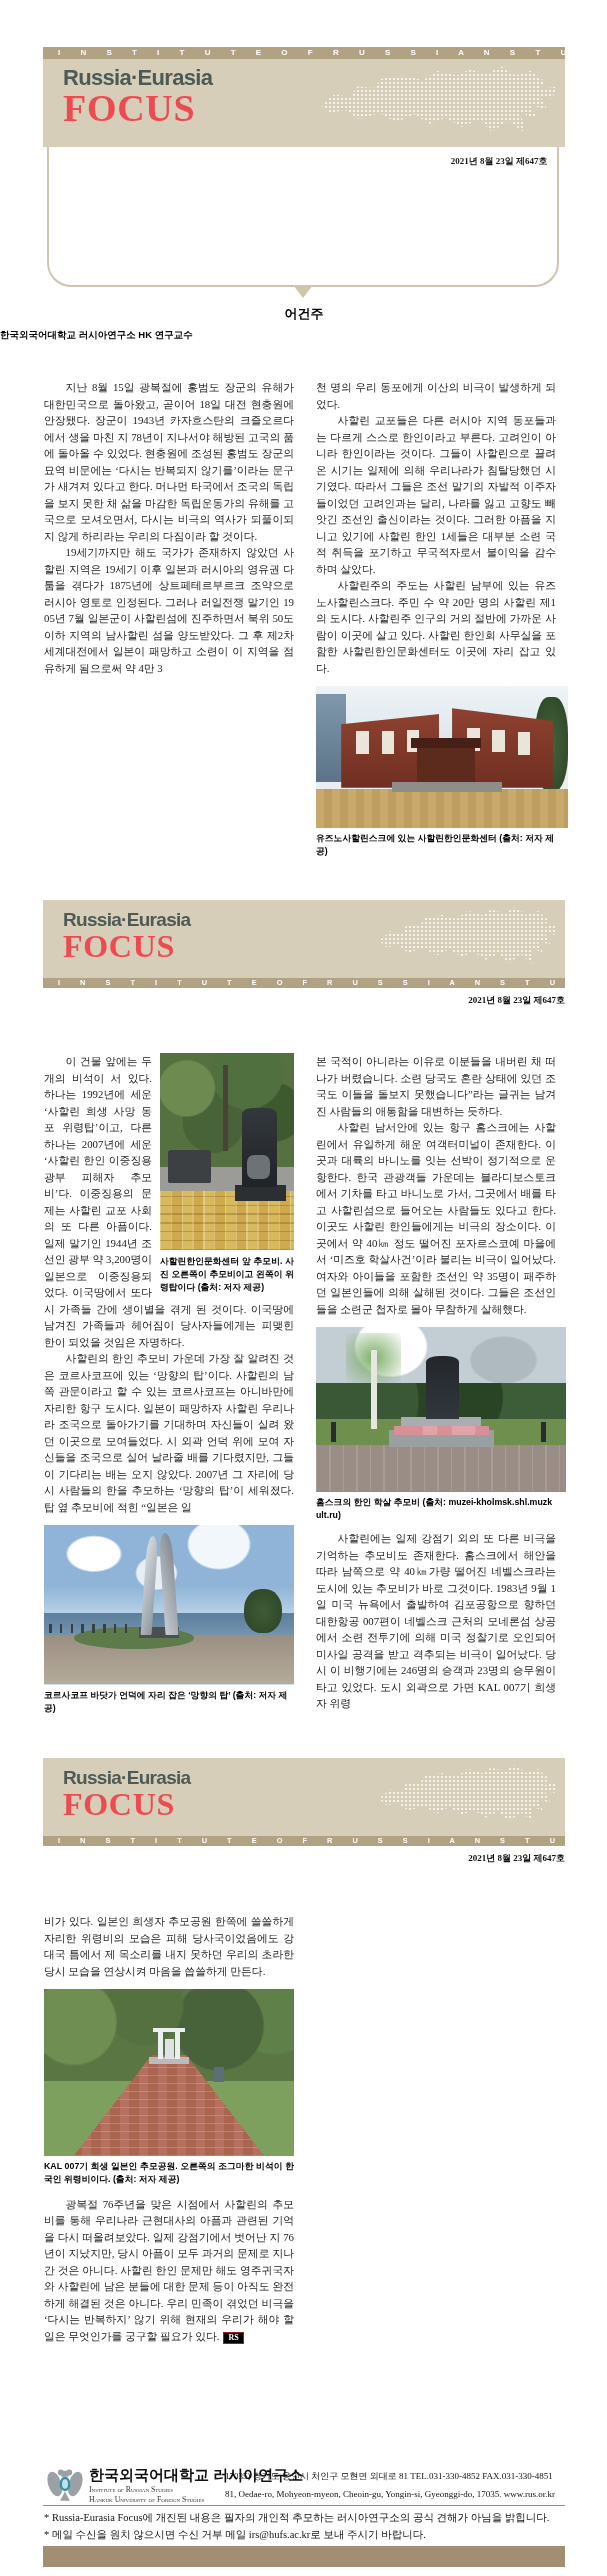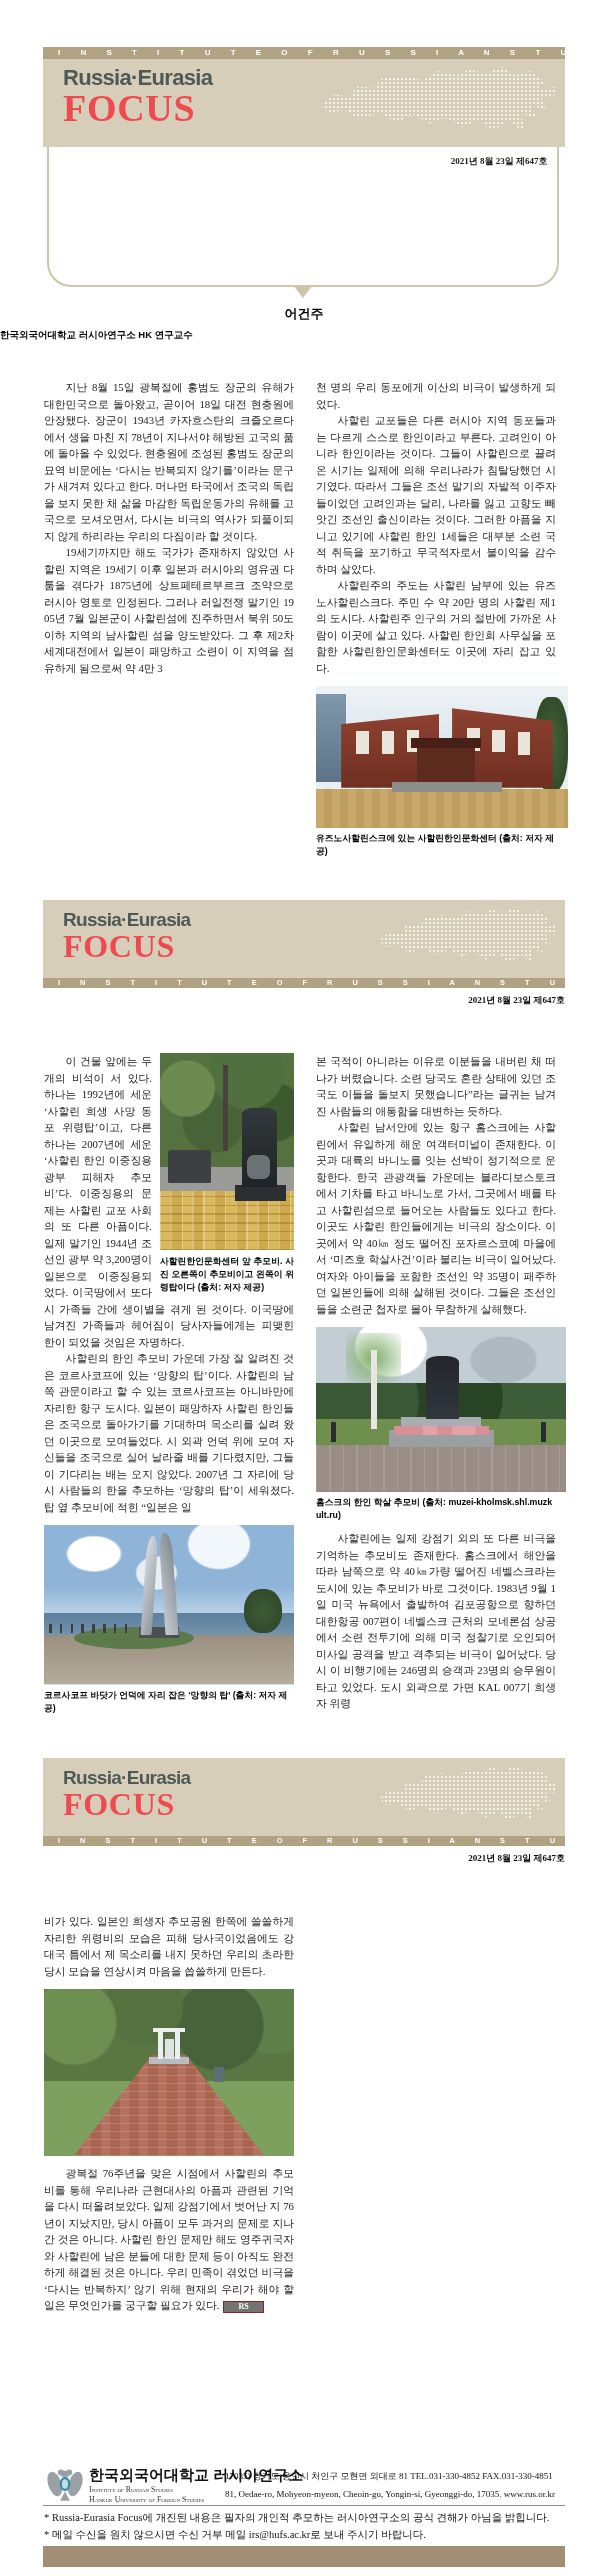--- a/index.html
+++ b/index.html
@@ -172,23 +172,23 @@
   .foot-rule{position:absolute;left:43px;width:522px;height:1.4px;background:#8f8f8f;}
   .foot-logo{position:absolute;left:47px;top:748px;width:36px;height:38px;}
   .foot-org{position:absolute;left:89px;top:749px;font-family:"Liberation Sans",sans-serif;}
   .org-kr{font-weight:bold;font-size:15px;color:#111;}
   .org-en{font-family:"Liberation Serif",serif;font-variant:small-caps;font-size:7.8px;
           line-height:9.5px;color:#333;}
   .foot-addr{position:absolute;left:225px;top:751px;width:338px;font-size:9px;line-height:17.6px;color:#111;}
   .foot-note{position:absolute;left:44px;width:527px;font-size:10.5px;color:#111;}
   .foot-band{position:absolute;left:43px;top:829px;width:522px;height:21px;background:#a28e72;}
 
-  .endmark{display:inline-block;background:#737373;color:#fff;border:0.7px solid #8e241e;
+  .endmark{display:inline-block;background:#000000;color:#fff;border:0.7px solid #8e241e;
            font-family:"Liberation Serif",serif;font-weight:bold;font-size:8px;
-           line-height:10px;padding:0 14px;margin-left:4px;vertical-align:baseline;text-indent:0;}
+           line-height:10px;padding:0 4px;margin-left:4px;vertical-align:baseline;text-indent:0;}
 </style>
 </head>
 <body>
 
 <div class="doc">
 
   <section class="page" style="top:0">
     <header class="hdr hdr1">
       <div class="band">I N S T I T U T E   O F   R U S S I A N   S T U D I E S</div>
       <div class="logo">
@@ -257,21 +257,21 @@
             <div class="trunk"></div>
               <div class="pave"></div>
             <div class="stoneL"></div>
               <div class="steleBase"></div>
               <div class="stele"></div>
               <div class="relief"></div>
           </div>
           <figcaption class="caption cap-just">사할린한인문화센터 앞 추모비. 사진 오른쪽이 추모비이고 왼쪽이 위령탑이다 (출처: 저자 제공)</figcaption>
         </figure>
         <p>이 건물 앞에는 두 개의 비석이 서 있다. 하나는 1992년에 세운 ‘사할린 희생 사망 동포 위령탑’이고, 다른 하나는 2007년에 세운 ‘사할린 한인 이중징용 광부 피해자 추모비’다. 이중징용의 문제는 사할린 교포 사회의 또 다른 아픔이다. 일제 말기인 1944년 조선인 광부 약 3,200명이 일본으로 이중징용되었다. 이국땅에서 또다시 가족들 간에 생이별을 겪게 된 것이다. 이국땅에 남겨진 가족들과 헤어짐이 당사자들에게는 피맺힌 한이 되었을 것임은 자명하다.</p>
-        <p>사할린의 한인 추모비 가운데 가장 잘 알려진 것은 코르사코프에 있는 ‘망향의 탑’이다. 사할린의 남쪽 관문이라고 할 수 있는 코르사코프는 아니바만에 자리한 항구 도시다. 일본이 패망하자 사할린 한인들은 조국으로 돌아가기를 기대하며 목소리를 실려 왔던 이곳으로 모여들었다. 시 외곽 언덕 위에 모여 자신들을 조국으로 실어 날라줄 배를 기다렸지만, 그들이 기다리는 배는 오지 않았다. 2007년 그 자리에 당시 사람들의 한을 추모하는 ‘망향의 탑’이 세워졌다. 탑 옆 추모비에 적힌 “일본은 일</p>
+        <p>사할린의 한인 추모비 가운데 가장 잘 알려진 것은 코르사코프에 있는 ‘망향의 탑’이다. 사할린의 남쪽 관문이라고 할 수 있는 코르사코프는 아니바만에 자리한 항구 도시다. 일본이 패망하자 사할린 우리나라 조국으로 돌아가기를 기대하며 자신들이 실려 왔던 이곳으로 모여들었다. 시 외곽 언덕 위에 모여 자신들을 조국으로 실어 날라줄 배를 기다렸지만, 그들이 기다리는 배는 오지 않았다. 2007년 그 자리에 당시 사람들의 한을 추모하는 ‘망향의 탑’이 세워졌다. 탑 옆 추모비에 적힌 “일본은 일</p>
         <figure class="fig-block">
           <div class="photo f3">
             <div class="sea"></div>
               <div class="ground"></div>
               <div class="lawn"></div>
             <div class="fence"></div>
               <div class="pedestal"></div>
             <div class="prongL"></div>
               <div class="prongR"></div>
               <div class="tree"></div>
@@ -319,20 +319,21 @@
         <figure class="fig-block">
           <div class="photo f5">
             <div class="path"></div>
               <div class="platform"></div>
             <div class="postL"></div>
               <div class="postR"></div>
               <div class="lintel"></div>
             <div class="stele"></div>
               <div class="kstone"></div>
           </div>
+          <figcaption class="caption cap-just">KAL 007기 희생 일본인 추모공원. 오른쪽의 조그마한 비석이 한국인 위령비이다. (출처: 저자 제공)</figcaption>
         </figure>
         <p style="margin-top:9.5px"><span>광복절 76주년을 맞은 시점에서 사할린의 추모비를 통해 우리나라 근현대사의 아픔과 관련된 기억을 다시 떠올려보았다. 일제 강점기에서 벗어난 지 76년이 지났지만, 당시 아픔이 모두 과거의 문제로 지나간 것은 아니다. 사할린 한인 문제만 해도 영주귀국자와 사할린에 남은 분들에 대한 문제 등이 아직도 완전하게 해결된 것은 아니다. 우리 민족이 겪었던 비극을 ‘다시는 반복하지’ 않기 위해 현재의 우리가 해야 할 일은 무엇인가를 궁구할 필요가 있다.</span><span class="endmark">RS</span></p>
       </div>
     </div>
 
     <div class="foot-logo">
       <svg viewBox="0 0 60 60" width="36" height="38" aria-hidden="true">
         <g fill="#9aa1a6">
           <ellipse cx="13" cy="30" rx="11" ry="21" transform="rotate(-18 13 30)"></ellipse>
           <ellipse cx="47" cy="30" rx="11" ry="21" transform="rotate(18 47 30)"></ellipse>

